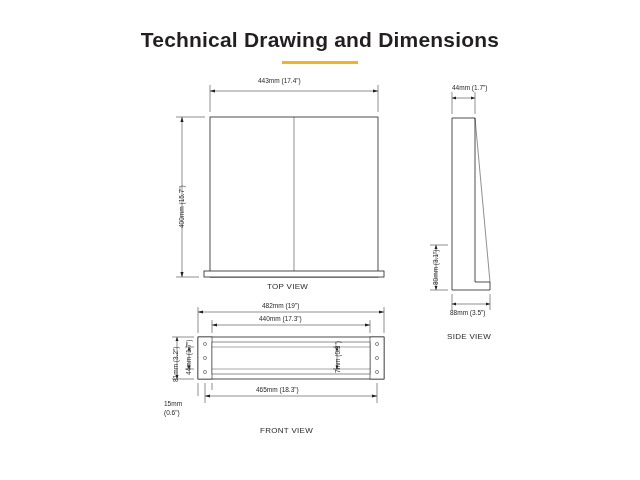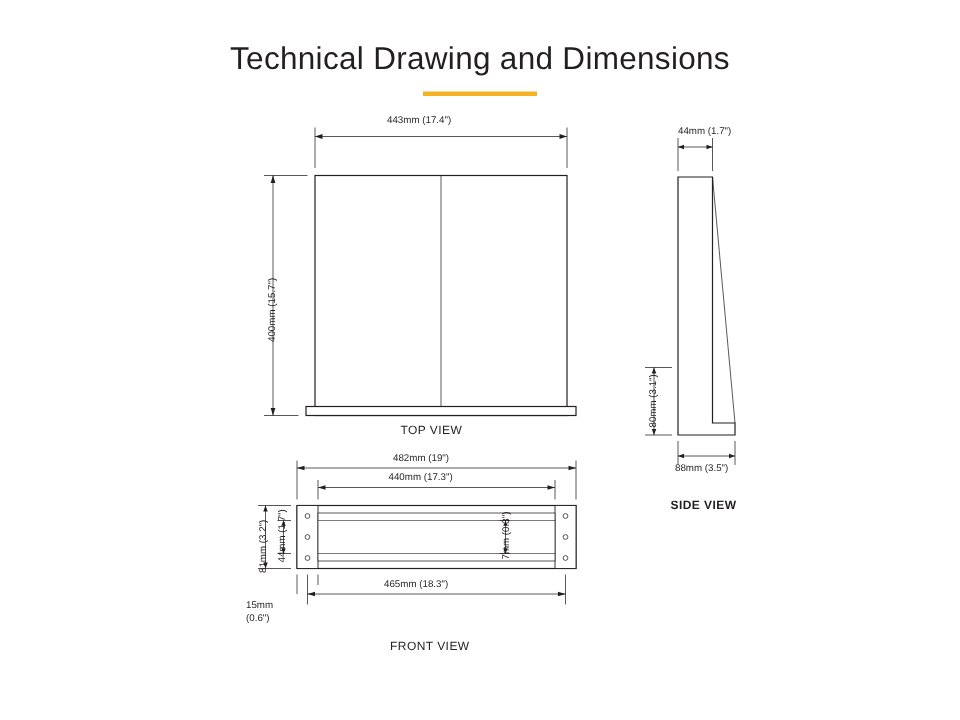--- a/index.html
+++ b/index.html
@@ -20,21 +20,21 @@
     width: 640px;
     height: 480px;
   }
   .title {
     position: absolute;
     top: 28px;
     left: 0;
     width: 640px;
     text-align: center;
     font-size: 21px;
-    font-weight: 400;
+    font-weight: 700;
     color: #231f20;
     letter-spacing: 0.2px;
   }
   .title-rule {
     position: absolute;
     top: 61px;
     left: 282px;
     width: 76px;
     height: 3px;
     background: #f5b324;
@@ -213,21 +213,21 @@
       </g>
     </svg>
 
     <div class="hlabel" style="left:258px; top:7px;">443mm (17.4")</div>
     <div class="vlabel" style="left:178px; top:158px;">400mm (15.7")</div>
     <div class="viewname" style="left:267px; top:212px;">TOP VIEW</div>
 
     <div class="hlabel" style="left:452px; top:14px;">44mm (1.7")</div>
     <div class="vlabel" style="left:432px; top:215px;">80mm (3.1")</div>
     <div class="hlabel" style="left:450px; top:239px;">88mm (3.5")</div>
-    <div class="viewname" style="left:447px; top:262px;font-weight:bold;">SIDE VIEW</div>
+    <div class="viewname" style="left:447px; top:262px;">SIDE VIEW</div>
 
     <div class="hlabel" style="left:262px; top:232px;">482mm (19")</div>
     <div class="hlabel" style="left:259px; top:245px;">440mm (17.3")</div>
     <div class="hlabel" style="left:256px; top:316px;">465mm (18.3")</div>
     <div class="vlabel" style="left:172px; top:312px;">81mm (3.2")</div>
     <div class="vlabel" style="left:185px; top:305px;">44mm (1.7")</div>
     <div class="vlabel" style="left:334px; top:303px;">7mm (0.3")</div>
     <div class="hlabel" style="left:164px; top:330px;">15mm</div>
     <div class="hlabel" style="left:164px; top:339px;">(0.6")</div>
     <div class="viewname" style="left:260px; top:356px;">FRONT VIEW</div>

